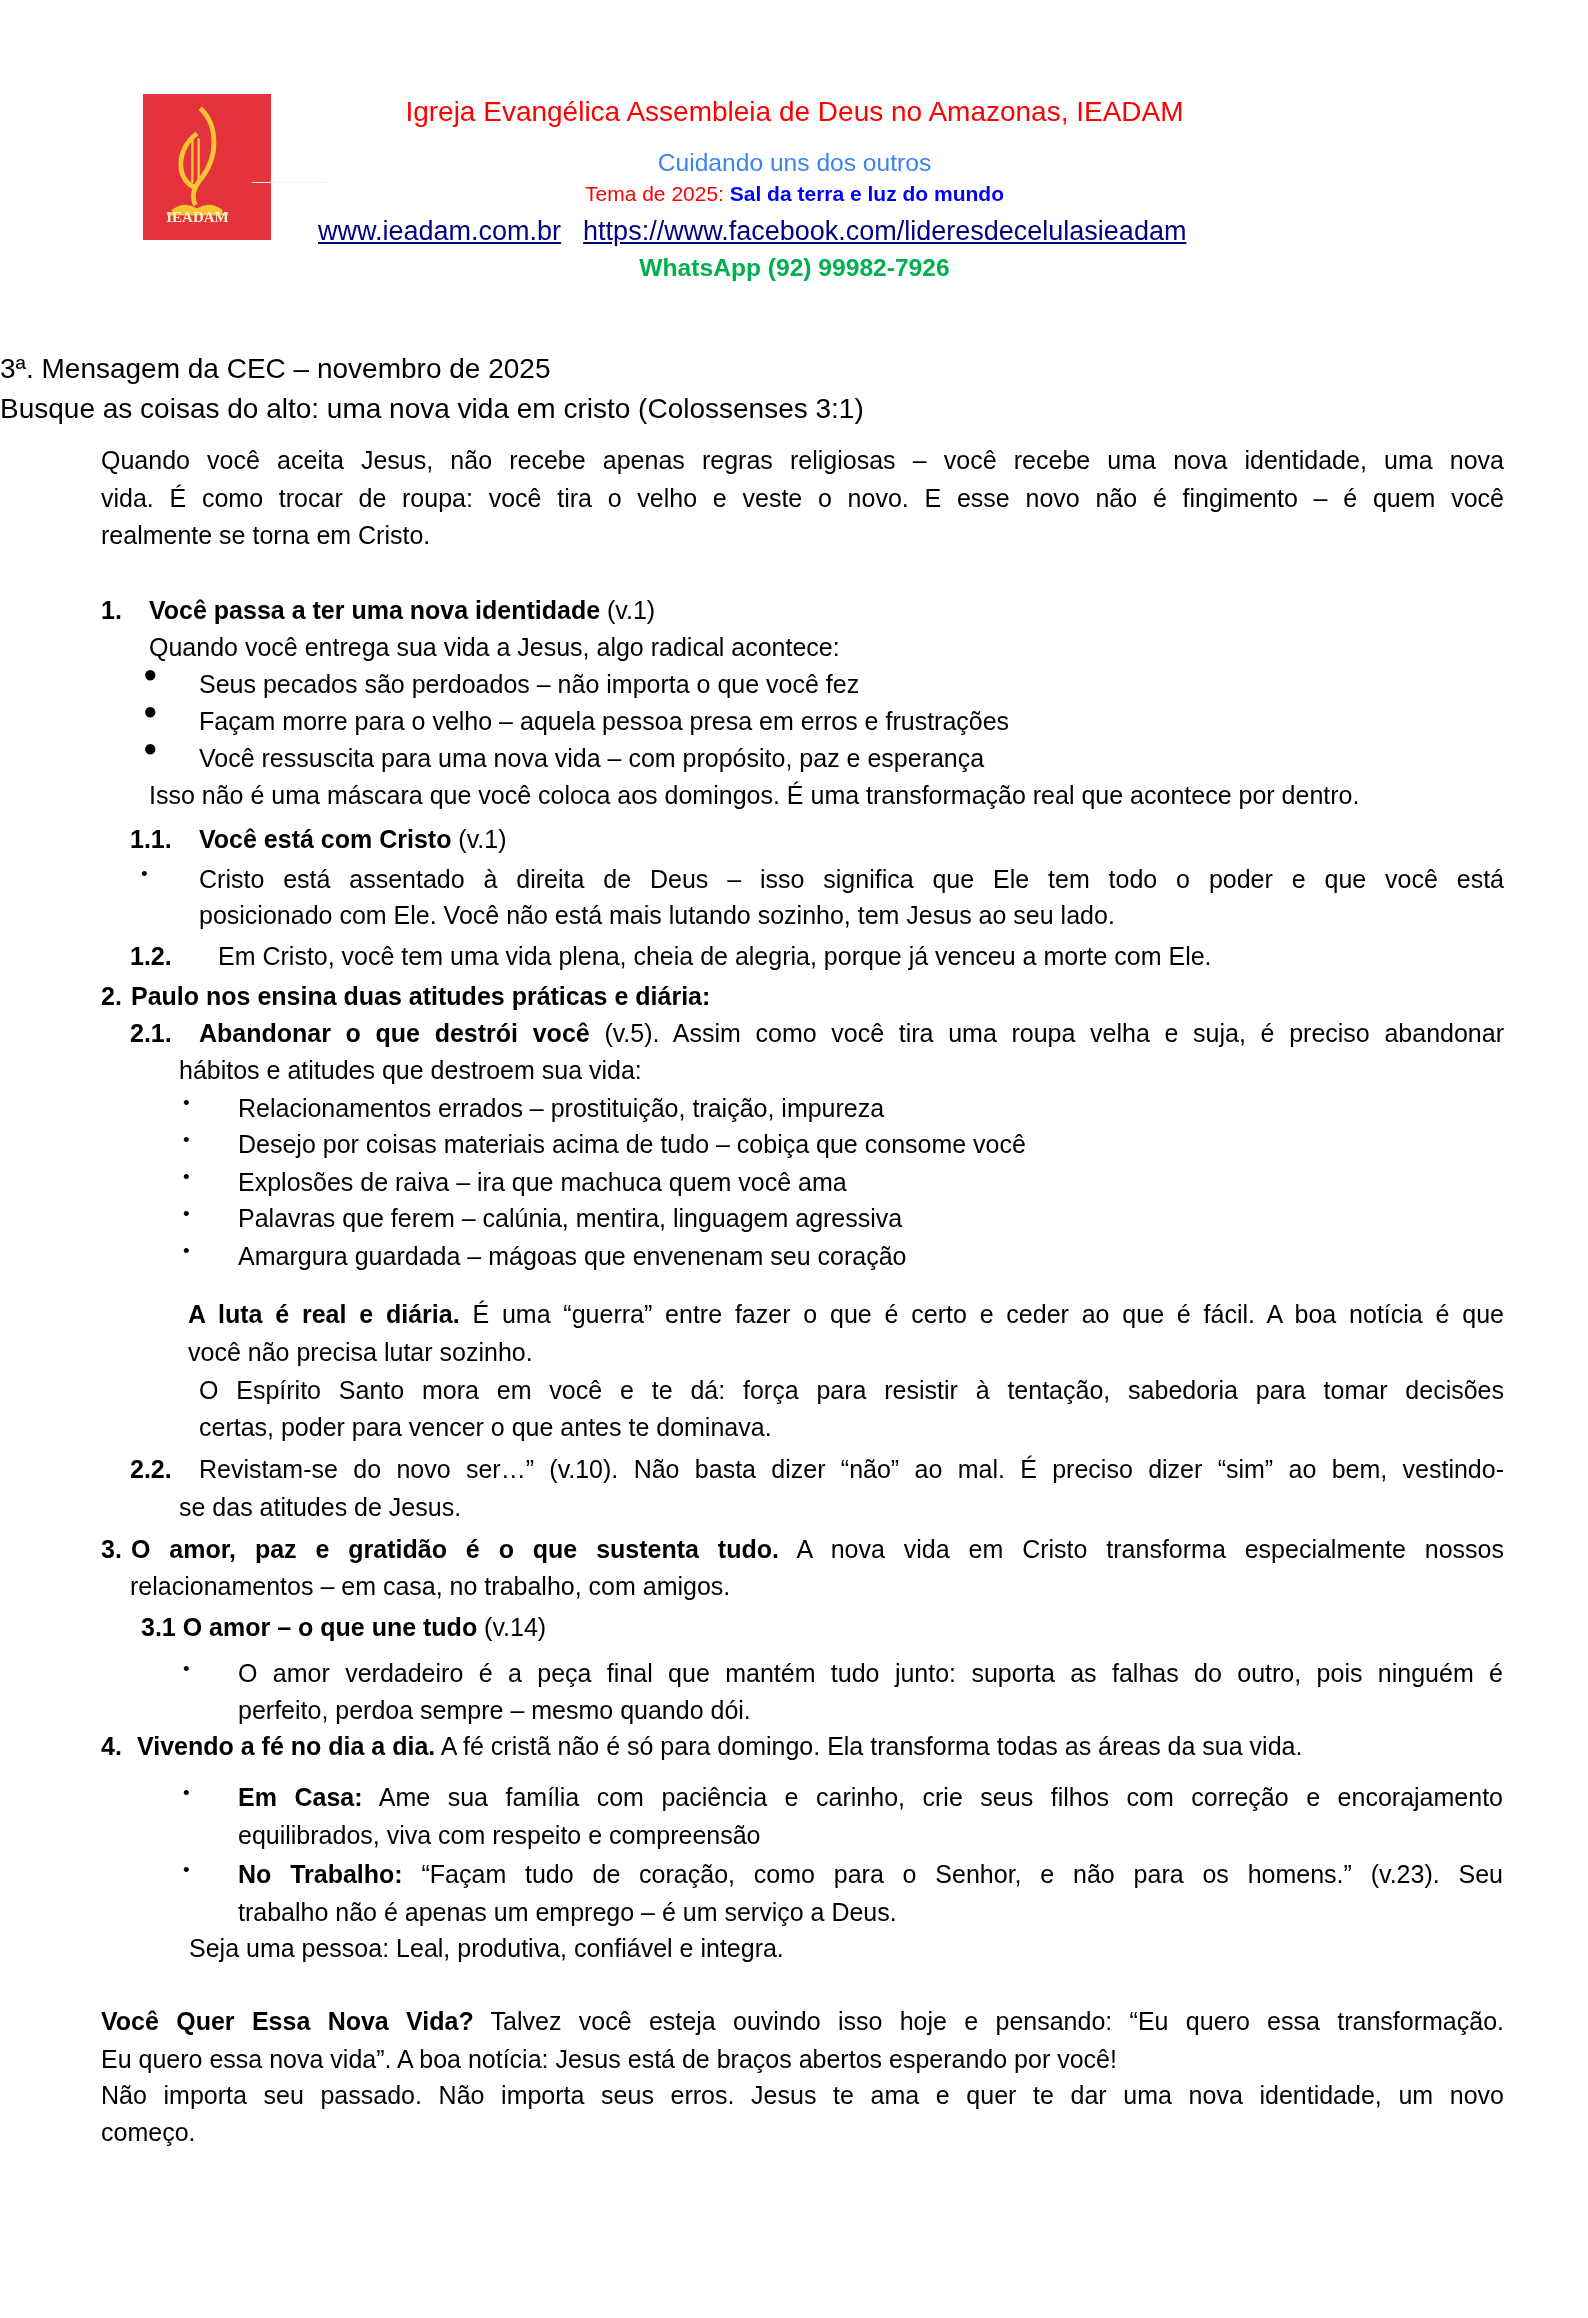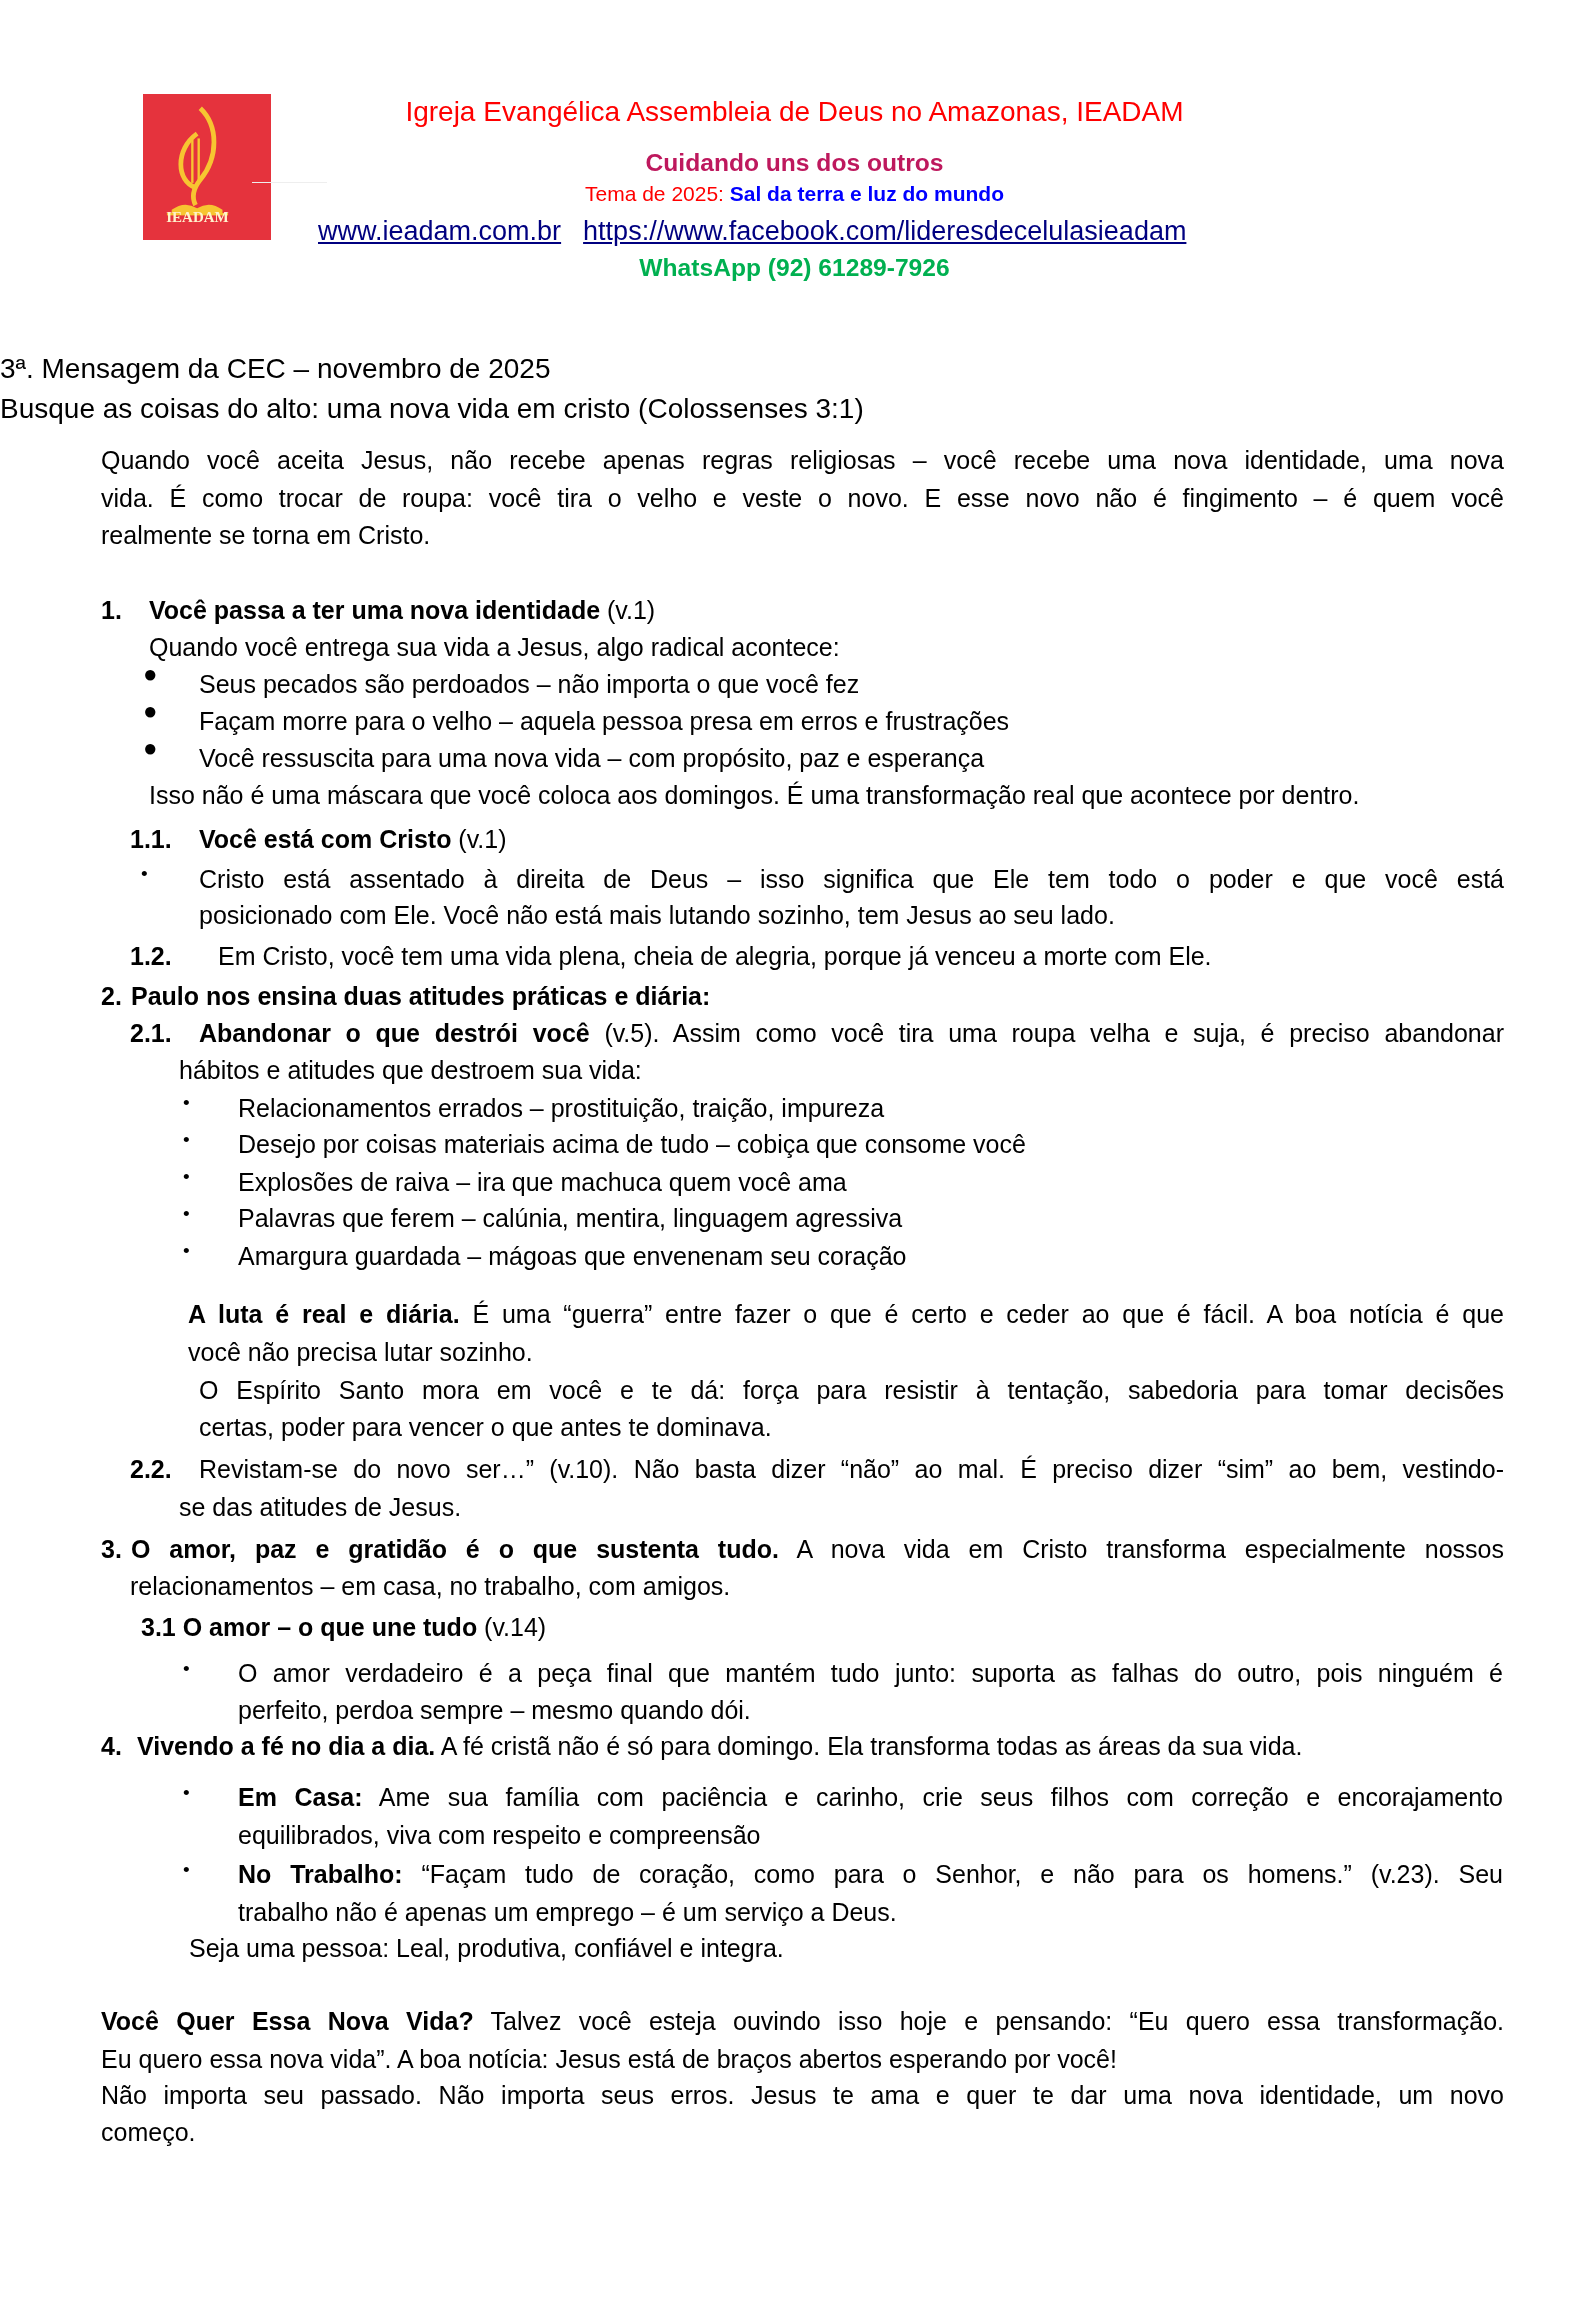--- a/index.html
+++ b/index.html
@@ -1,21 +1,21 @@
 <!DOCTYPE html>
 <html style="font-size:12.7px"><head>
 <meta charset="utf-8">
 <style>
   html, body { margin: 0; padding: 0; background: #ffffff; }
   body { width: 1589px; height: 2319px; position: relative; overflow: hidden;
          font-family: "Liberation Sans", "DejaVu Sans", sans-serif; color: #000; }
   .abs { position: absolute; white-space: nowrap; }
   .hdr { font-size: 26px; text-align: center; left: 0; width: 1589px; }
   .hdr-title { top: 96px; color: #ff0000; font-size: 28px; }
-  .hdr-motto { top: 149px; color: #be185d; font-weight: bold; font-size: 24.6px; }
+  .hdr-motto { top: 149px; color: #3b82f6; font-weight: normal; font-size: 24.6px; }
   .hdr-tema { top: 182px; font-size: 21px; }
   .hdr-tema .lbl { color: #ff0000; }
   .hdr-tema .val { color: #0000ff; font-weight: bold; }
   .hdr-links { top: 216px; font-size: 27px; left: 318px; width: auto; text-align: center; }
   .hdr-links a { color: #000080; text-decoration: underline; }
   .hdr-links a + a { margin-left: 22px; }
   .hdr-wa { top: 254px; color: #00b050; font-weight: bold; font-size: 24.6px; }
 
   .logo { position: absolute; left: 143px; top: 94px; width: 128px; height: 146px;
           background: #e5333d; }
@@ -50,21 +50,21 @@
 <div class="logo-line"></div>
 
 <div class="abs hdr hdr-title">Igreja Evangélica Assembleia de Deus no Amazonas, IEADAM</div>
 <div class="abs hdr hdr-motto">Cuidando uns dos outros</div>
 <div class="abs hdr hdr-tema">
   <span class="lbl">Tema de 2025: </span><span class="val">Sal da terra e luz do mundo</span>
 </div>
 <div class="abs hdr-links">
   <a>www.ieadam.com.br</a><a>https://www.facebook.com/lideresdecelulasieadam</a>
 </div>
-<div class="abs hdr hdr-wa">WhatsApp (92) 61289-7926</div>
+<div class="abs hdr hdr-wa">WhatsApp (92) 99982-7926</div>
 
 <div class="abs title t1">3ª. Mensagem da CEC – novembro de 2025</div>
 <div class="abs title t2">Busque as coisas do alto: uma nova vida em cristo (Colossenses 3:1)</div>
 
 <div class="abs p j" style="left:93px;width:1403px;top:442px">Quando você aceita Jesus, não recebe apenas regras religiosas – você recebe uma nova identidade, uma nova</div>
 <div class="abs p j" style="left:93px;width:1403px;top:480px">vida. É como trocar de roupa: você tira o velho e veste o novo. E esse novo não é fingimento – é quem você</div>
 <div class="abs p" style="left:93px;top:517px">realmente se torna em Cristo.</div>
 
 <div class="abs p b" style="left:93px;top:592px">1.</div>
 <div class="abs p" style="left:141px;top:592px"><span class="b">Você passa a ter uma nova identidade</span><span> (v.1)</span></div>

